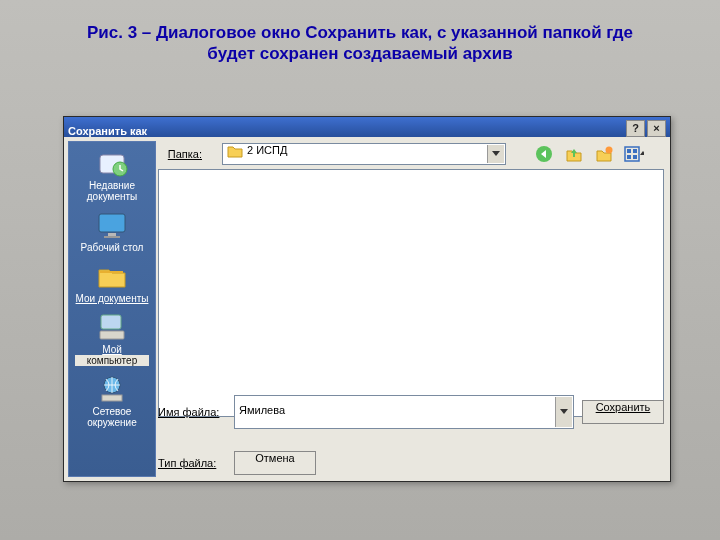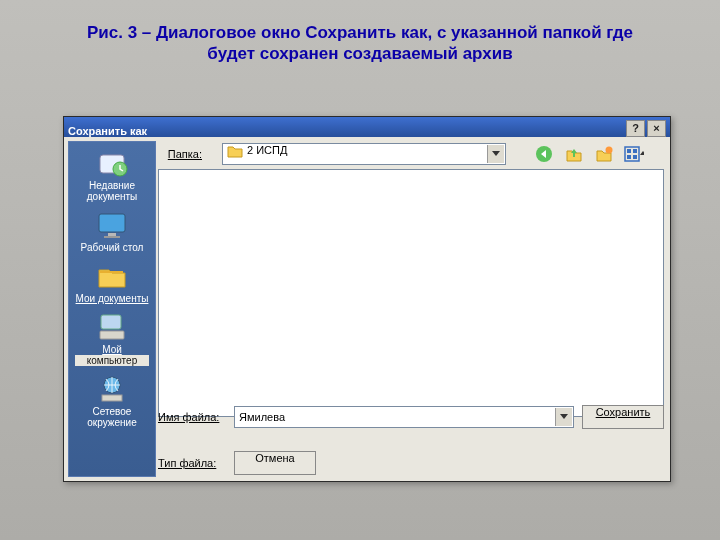--- a/index.html
+++ b/index.html
@@ -15,21 +15,21 @@
   .folder-select .chev{position:absolute;right:1px;top:1px;bottom:1px;width:16px;background:#dedbd0;border-left:1px solid #999;display:flex;align-items:center;justify-content:center}
   .navicons{display:flex;align-items:center;gap:10px;margin-left:28px}
   .navicons .ico{width:20px;height:20px;display:flex;align-items:center;justify-content:center}
   .sidebar{position:absolute;left:4px;top:24px;bottom:4px;width:86px;background:linear-gradient(180deg,#4a6fa6,#3a5d91);border:1px solid #5a7ab0;display:flex;flex-direction:column;align-items:center;padding-top:6px;color:#fff}
   .sidebar .item{width:100%;text-align:center;margin-bottom:8px;font-size:10px;line-height:1.1}
   .sidebar .item .big{width:34px;height:30px;margin:0 auto 2px;display:flex;align-items:center;justify-content:center}
   .filearea{position:absolute;left:94px;right:6px;top:52px;height:246px;background:#fff;border:1px solid #7a8ba0}
   .bottom{position:absolute;left:94px;right:6px;bottom:6px}
   .brow{display:flex;align-items:center;margin-top:22px}
   .brow .lbl{width:76px;text-align:left;font-size:11px}
-  .brow .field{flex:1;height:20px;background:#fff;border:1px solid #7a8ba0;display:flex;align-items:center;padding:0 18px 0 4px;position:relative;margin-right:8px}
+  .brow .field{flex:1;height:20px;background:#fff;border:1px solid #7a8ba0;display:flex;align-items:flex-end;padding:0 18px 12px 4px;position:relative;margin-right:8px}
   .brow .field .chev{position:absolute;right:1px;top:1px;bottom:1px;width:16px;background:#dedbd0;border-left:1px solid #999;display:flex;align-items:center;justify-content:center}
   .btn{width:80px;height:22px;background:#e9e7df;border:1px solid #888;display:flex;align-items:flex-start;justify-content:center;font-size:11px}
   svg{display:block}
   .under{text-decoration:underline}
 </style>
 </head>
 <body>
 
 <div class="slide">
   <div class="caption">

